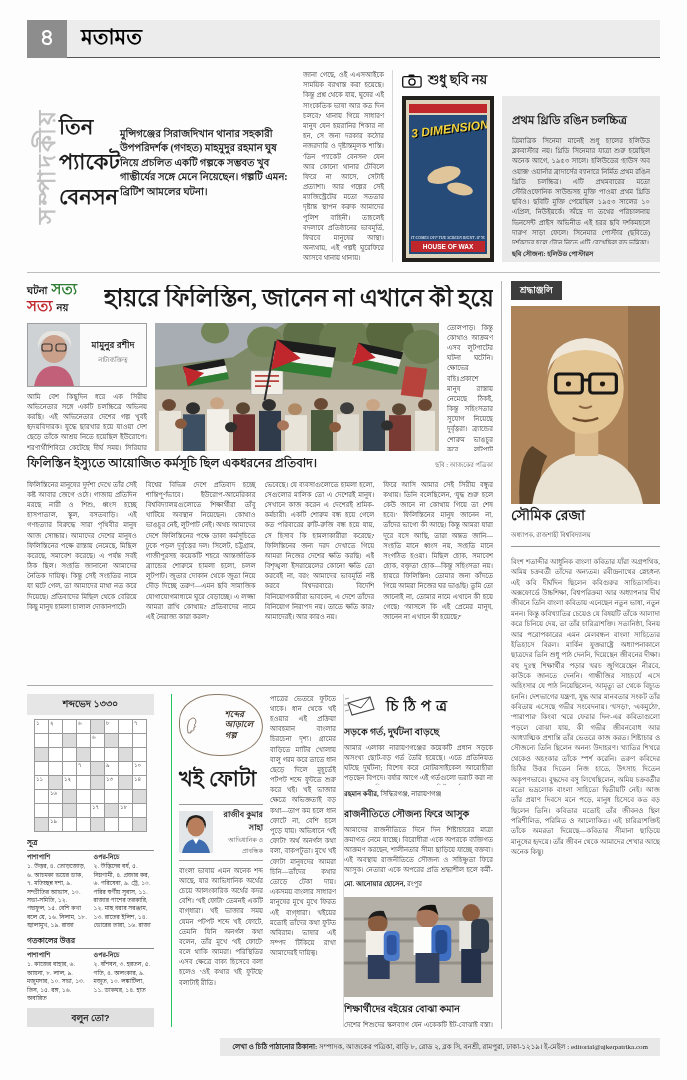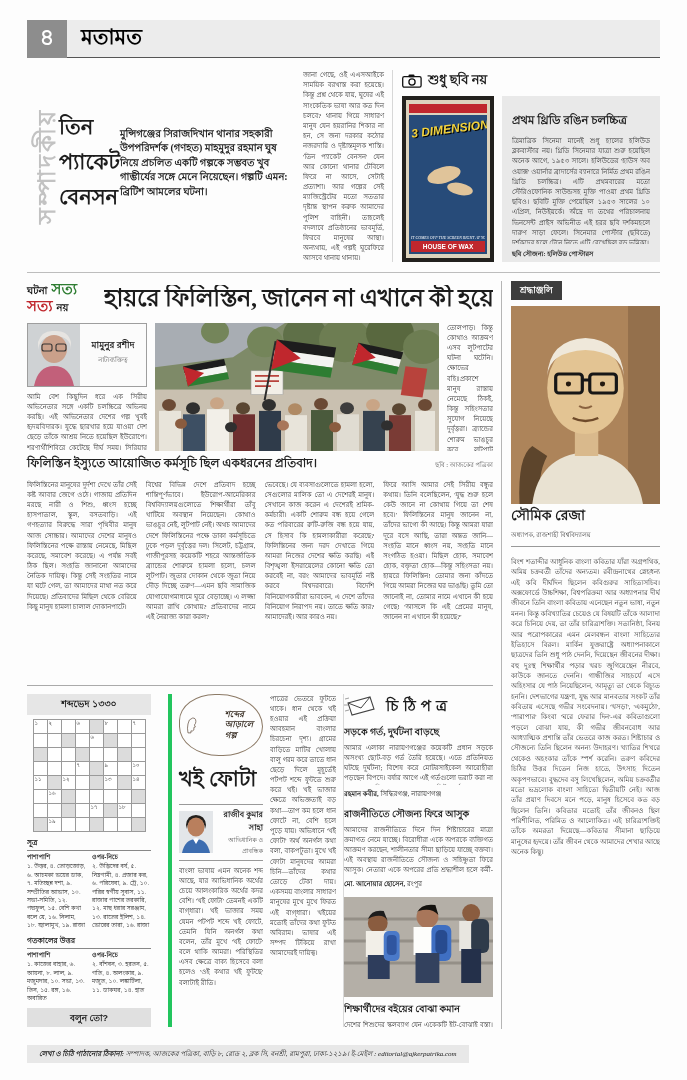--- a/index.html
+++ b/index.html
@@ -65,21 +65,21 @@
   .main-photo svg{width:100%; height:100%; display:block;}
   .side-col{flex:1; height:100%;}
   .cap-row{display:flex; justify-content:space-between; align-items:baseline; margin:3px 0 6px;}
   .cap{font-size:12px; font-weight:700; color:#222;}
   .pcredit{font-size:6.5px; color:#555;}
   .feat-cols{display:flex; gap:9px; height:196px; overflow:hidden;}
   .feat-cols .txt{flex:1; height:100%;}
   .left-rule{border:none; border-top:1px solid #aaa; margin:9px 0 8px;}
   
   .bottom-row{display:flex; height:333px; overflow:hidden;}
-  .cw-col{width:145px; border-right:4px solid #22c55e; padding-right:17px; flex-shrink:0; overflow:hidden; font-family:"Liberation Sans", sans-serif;}
+  .cw-col{width:145px; border-right:1px solid #22c55e; padding-right:17px; flex-shrink:0; overflow:hidden; font-family:"Liberation Sans", sans-serif;}
   .cw-title{background:#e6e6e6; text-align:center; font-weight:700; font-size:9.5px; padding:3px 0; margin-bottom:4px;}
   .cw-table{border-collapse:collapse; margin:0 auto 2px;}
   .cw-table td{width:14px; height:14px; border:1px solid #9a9a9a; font-size:5.5px; vertical-align:top; padding-left:1px; background:#fff;}
   .cw-table td.sh{background:#dcdcdc;}
   .cw-h{font-size:7.5px; font-weight:700; border-bottom:1px solid #888; margin:5px 0 2px; padding-bottom:1px;}
   .clue-cols{display:flex; gap:6px; font-size:6px; line-height:1.4;}
   .clue-cols .half{flex:1;}
   .clue-cols b{display:block; font-size:6.3px; margin-bottom:1px;}
   .quiz-title{background:#e0e0e0; text-align:center; font-weight:700; font-size:9px; padding:2.5px 0; margin:6px 0 3px;}
   
@@ -103,21 +103,21 @@
   .sig{font-size:6.8px; margin:3px 0 7px;}
   .kids{width:100%; height:100px; display:block; margin:1px 0 5px;}
   
   .chip{display:inline-block; background:var(--labeldark); color:#fff; font-size:9px; font-weight:700; padding:2px 9px; margin-bottom:6px; align-self:flex-start; font-family:"Liberation Sans", sans-serif;}
   .portrait{width:100%; height:198px; display:block;}
   .tribute h2{font-size:17.5px; line-height:1.25; margin:8px 0 6px; letter-spacing:-0.3px;}
   .t-name{font-size:14px; font-weight:700;}
   .t-post{font-size:6.5px; color:#444; margin:2px 0 5px; border-bottom:1px solid #999; padding-bottom:5px;}
   .t-body{flex:1; margin-top:5px; font-size:6.9px;}
   
-  .footer{display:flex; justify-content:flex-start; margin-top:16px;font-style:italic;}
+  .footer{display:flex; justify-content:flex-end; margin-top:9px;}
   .fbar{background:#e8e8e8; font-size:7px; padding:3px 12px; color:#222;}
   .fbar b{font-weight:700;}
 </style>
 </head>
 <body>
 
 <div class="page">
 
   <header>
     <div class="strip">

